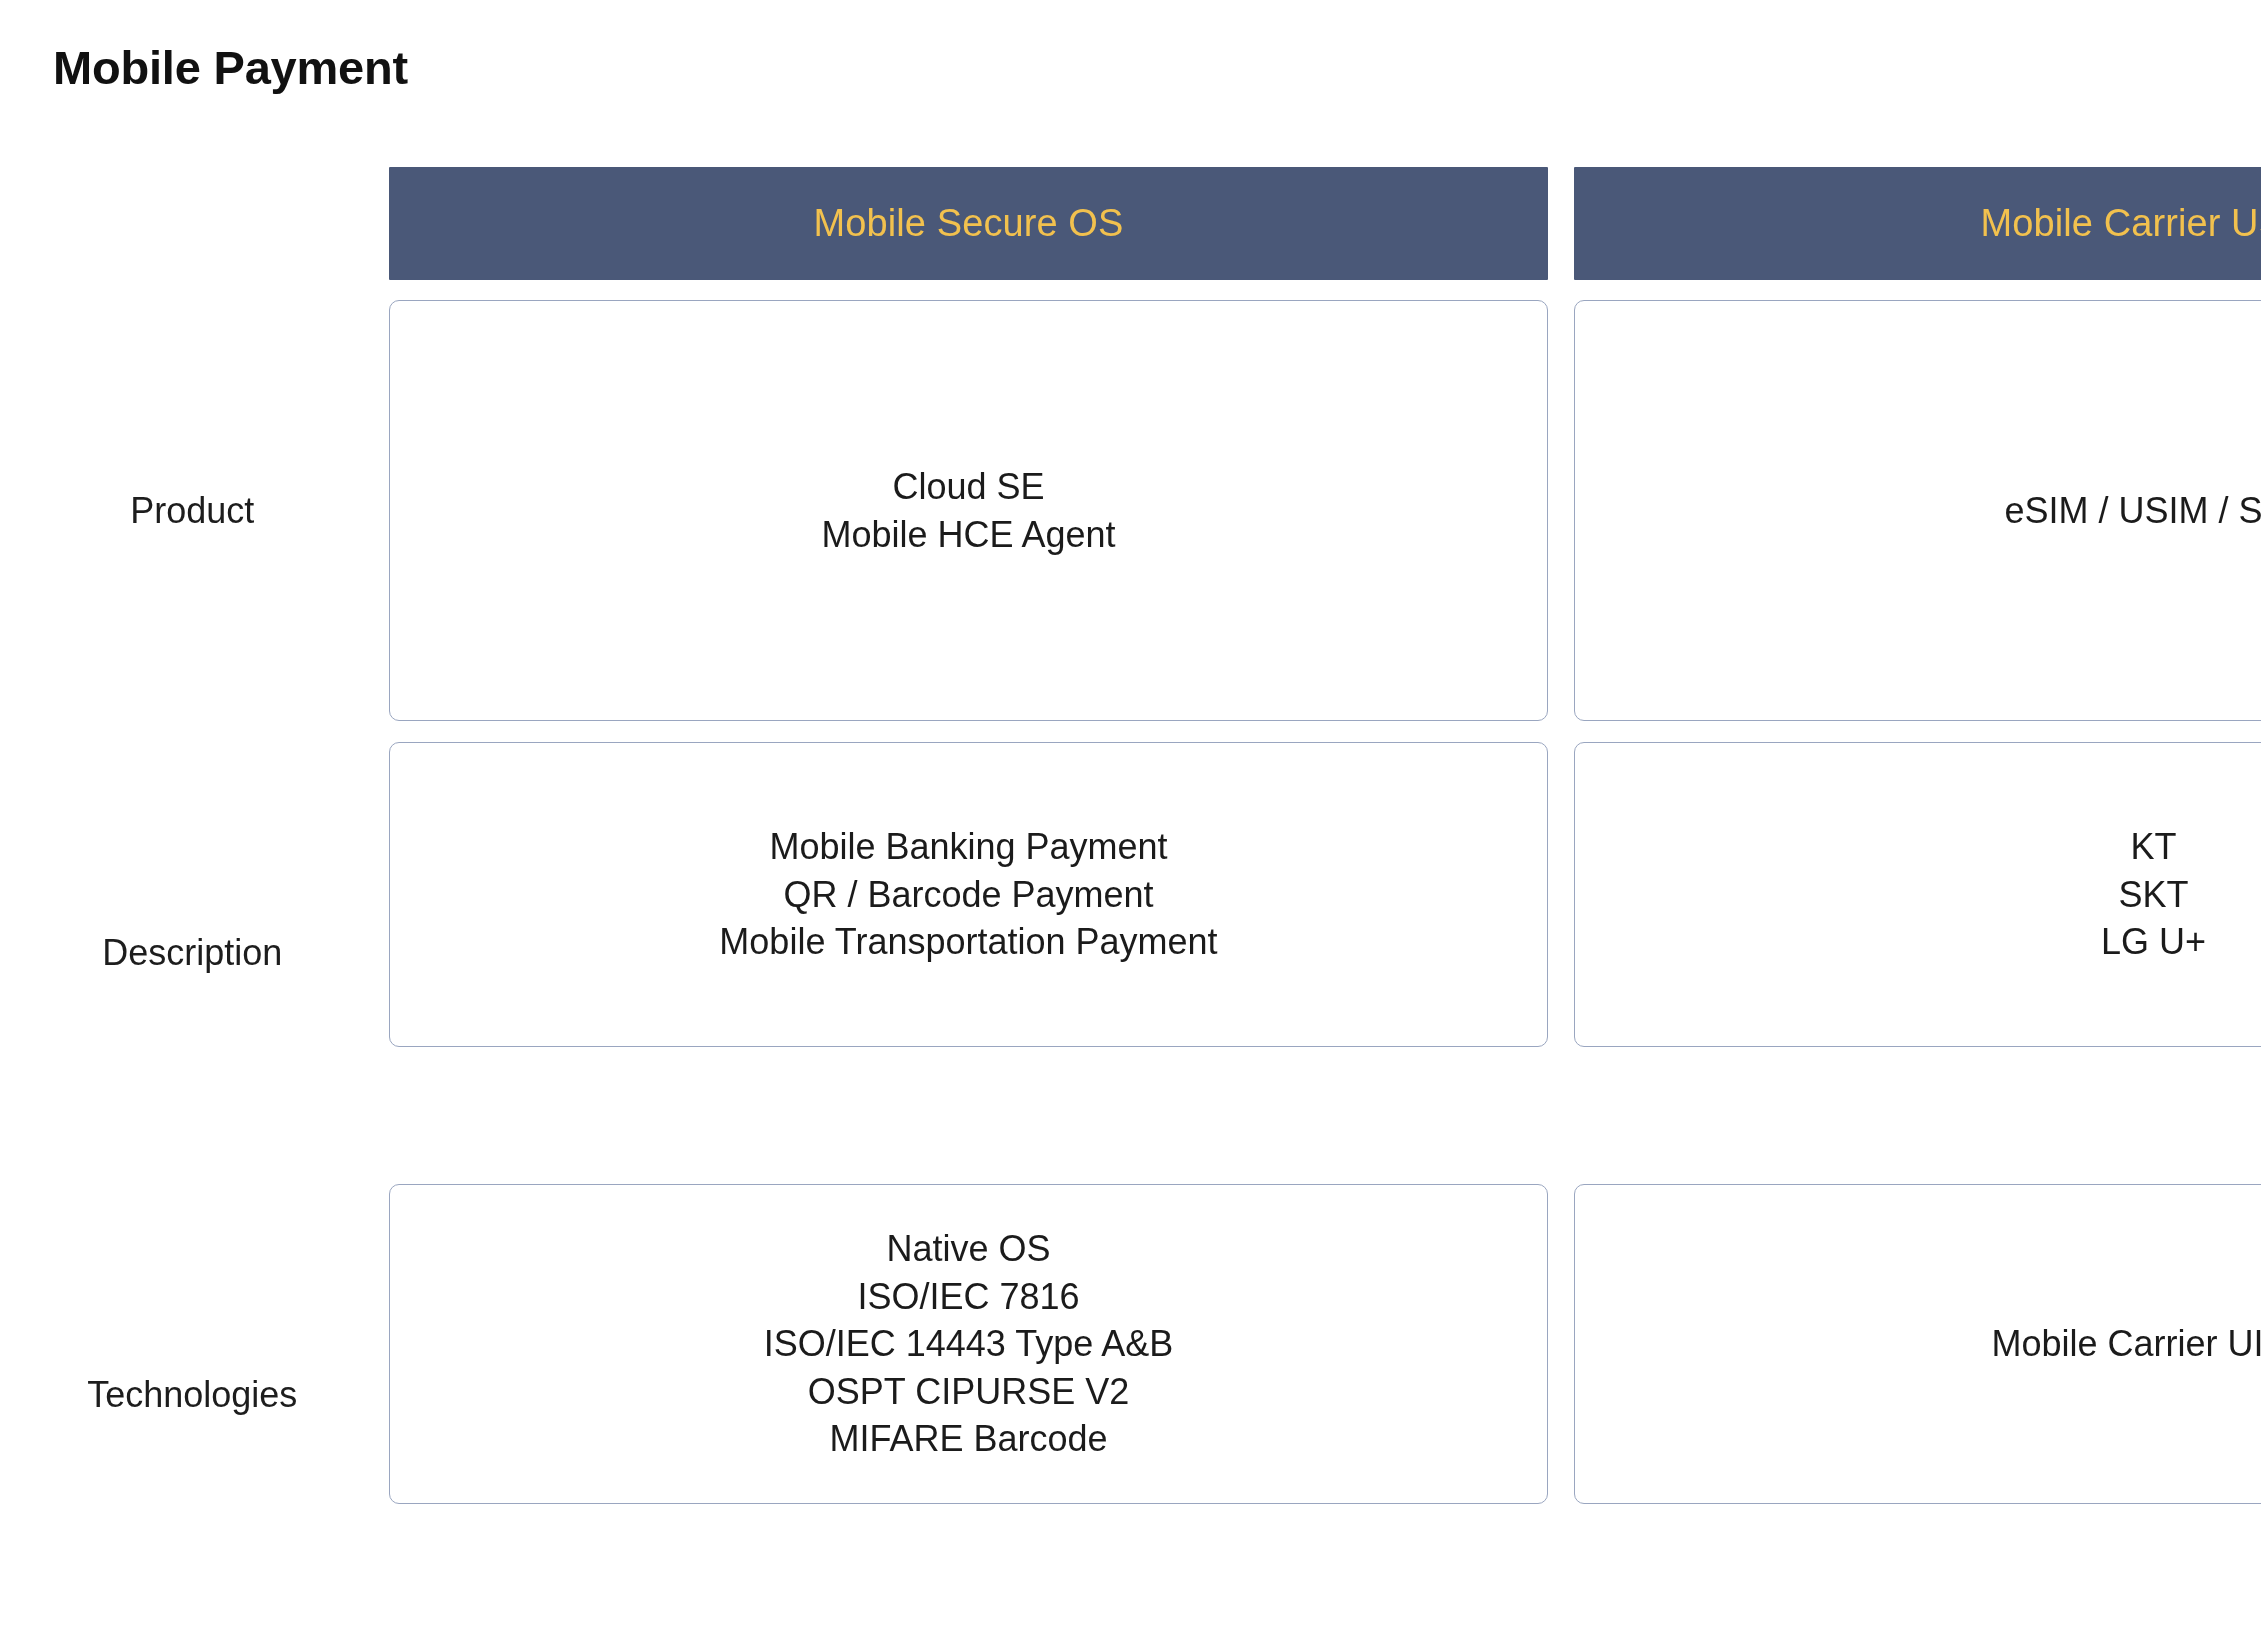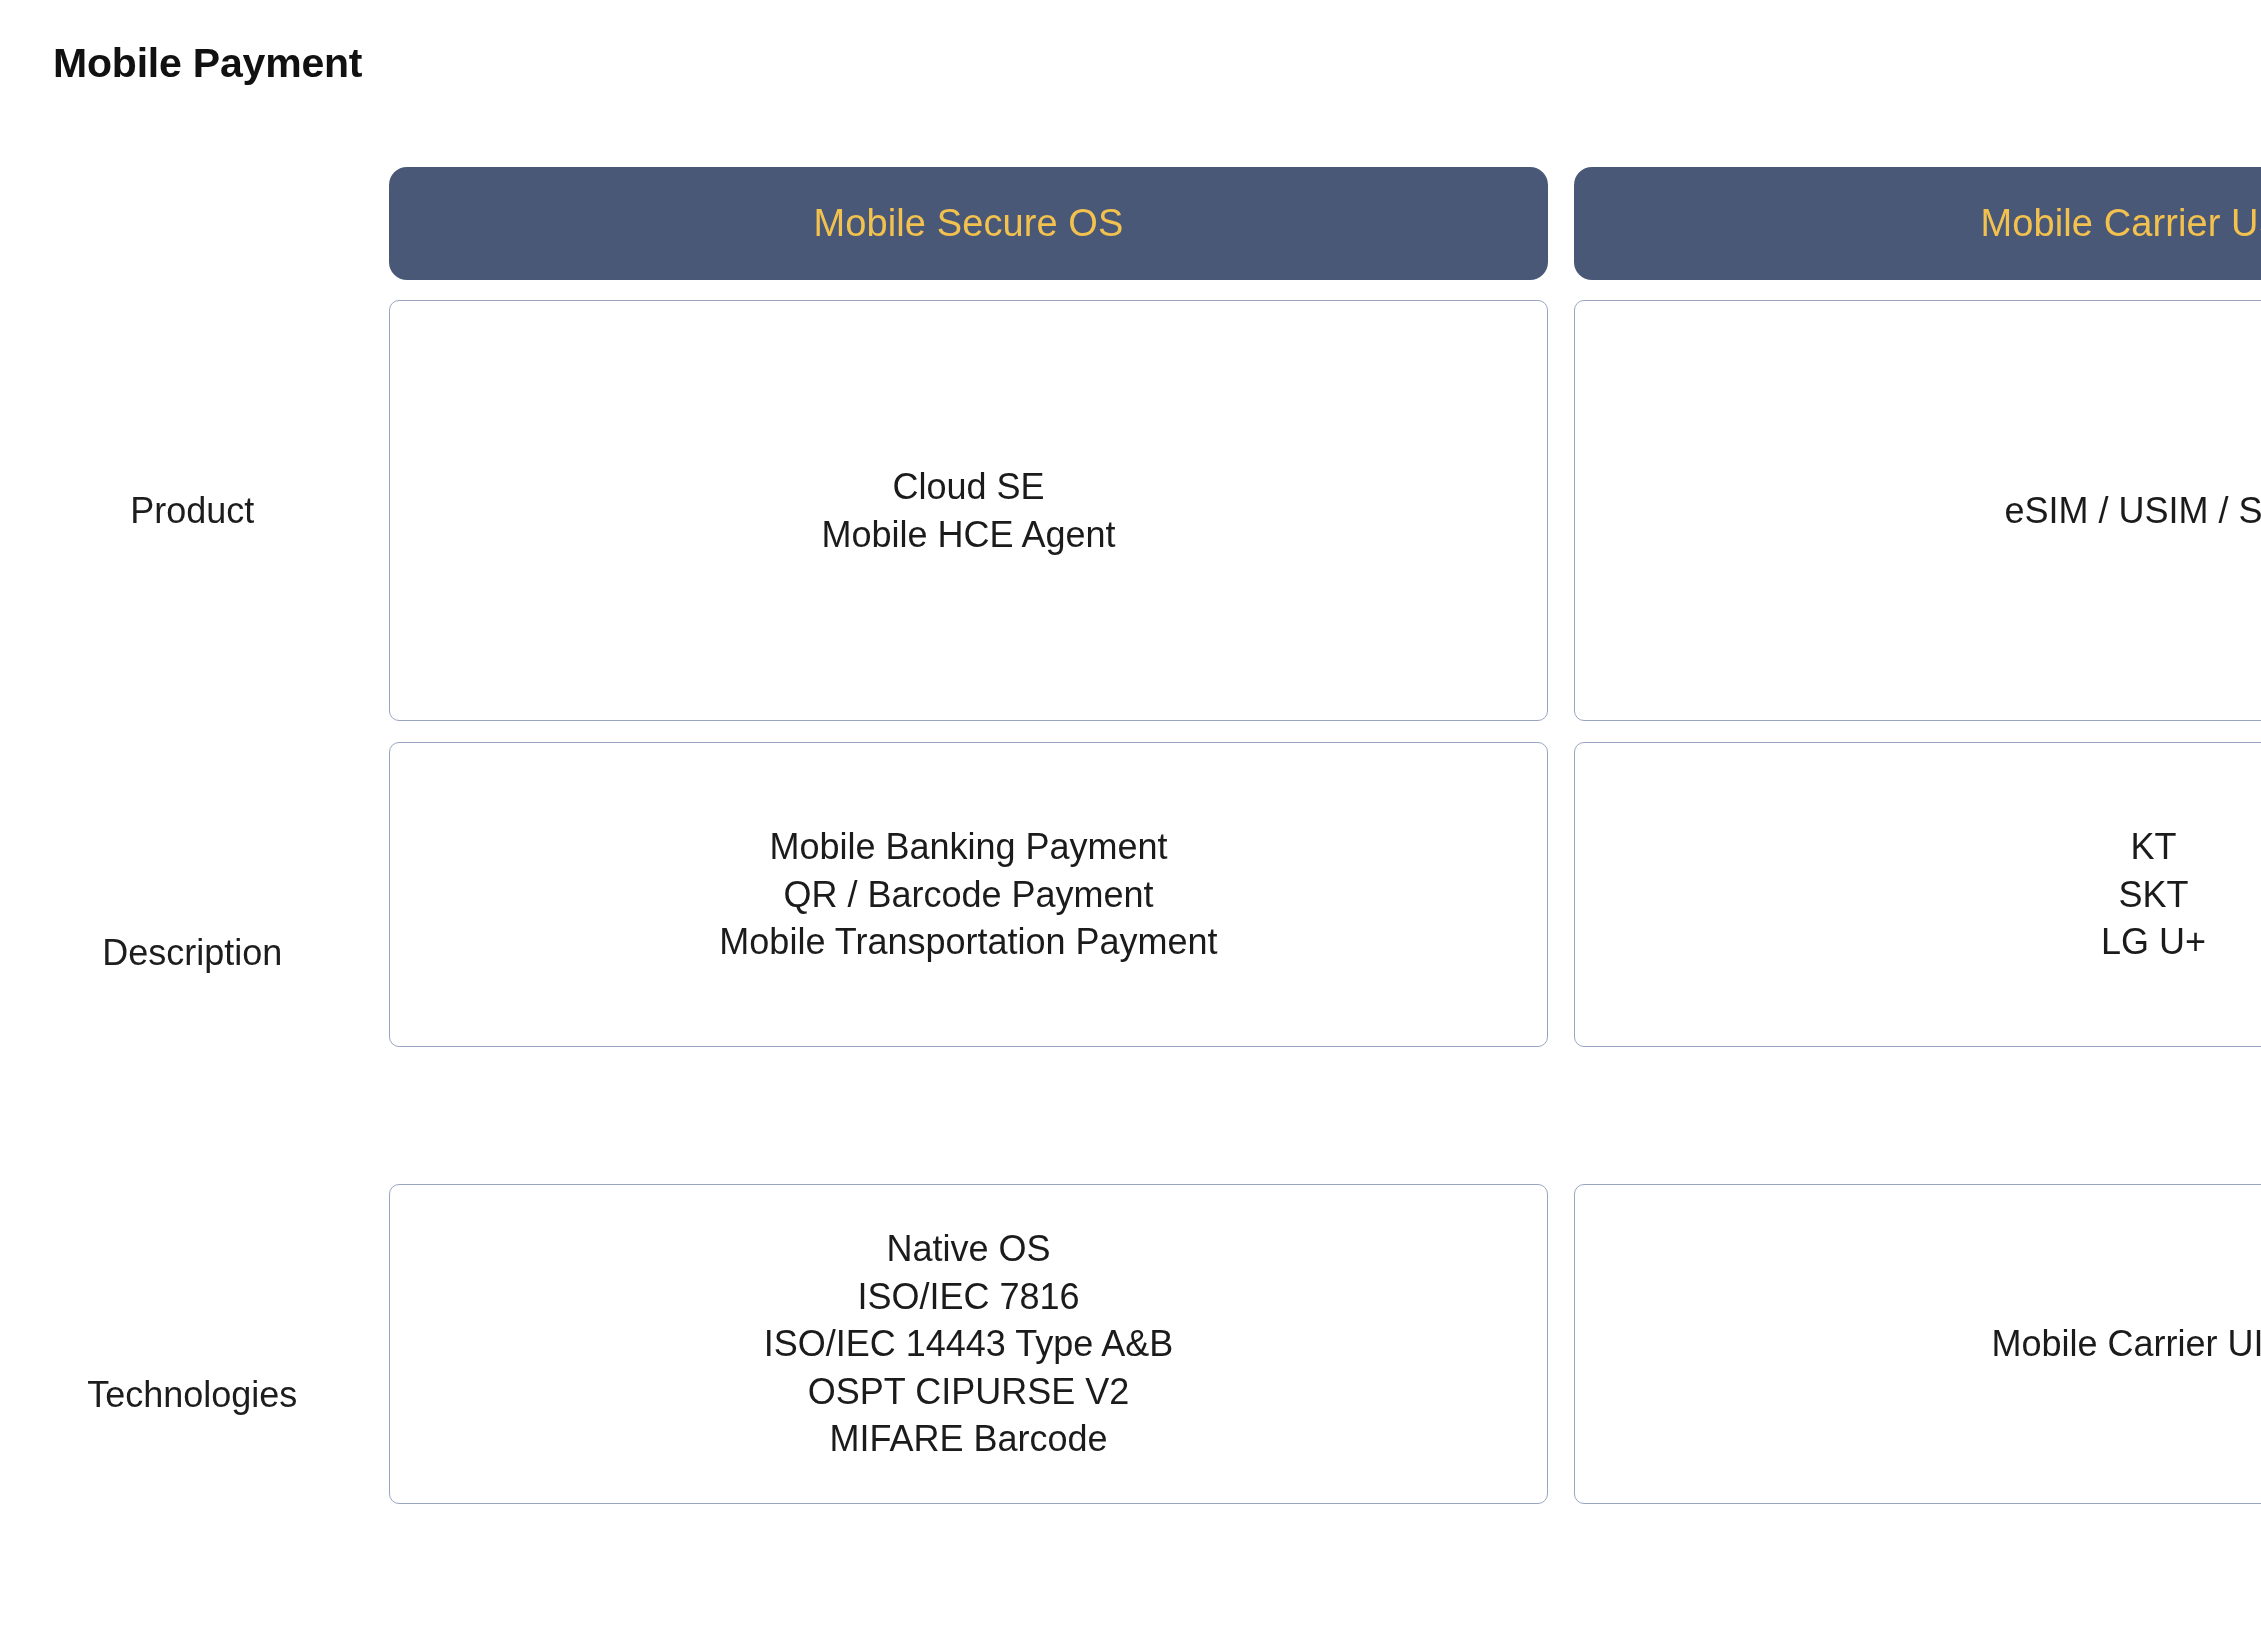--- a/index.html
+++ b/index.html
@@ -13,21 +13,21 @@
     font-family: "Liberation Sans", sans-serif;
     color: #1a1a1a;
     position: relative;
     overflow: hidden;
   }
 
   .page-title {
     position: absolute;
     left: 53px;
     top: 40px;
-    font-size: 41px;
+    font-size: 47px;
     font-weight: bold;
     letter-spacing: -0.2px;
     color: #111111;
     white-space: nowrap;
   }
 
   .matrix {
     position: absolute;
     left: 0;
     top: 167px;
@@ -60,21 +60,21 @@
   }
 
   
   .header-row {
     height: 113px;
     margin-bottom: 20px;
   }
   .hdr {
     height: 113px;
     background: #4a5878;
-    border-radius: 18px;
+    border-radius: 1px;
     display: flex;
     align-items: center;
     justify-content: center;
     color: #f2c14e;
     font-size: 38px;
     font-weight: 400;
     letter-spacing: 0.1px;
     box-sizing: border-box;
   }
 

